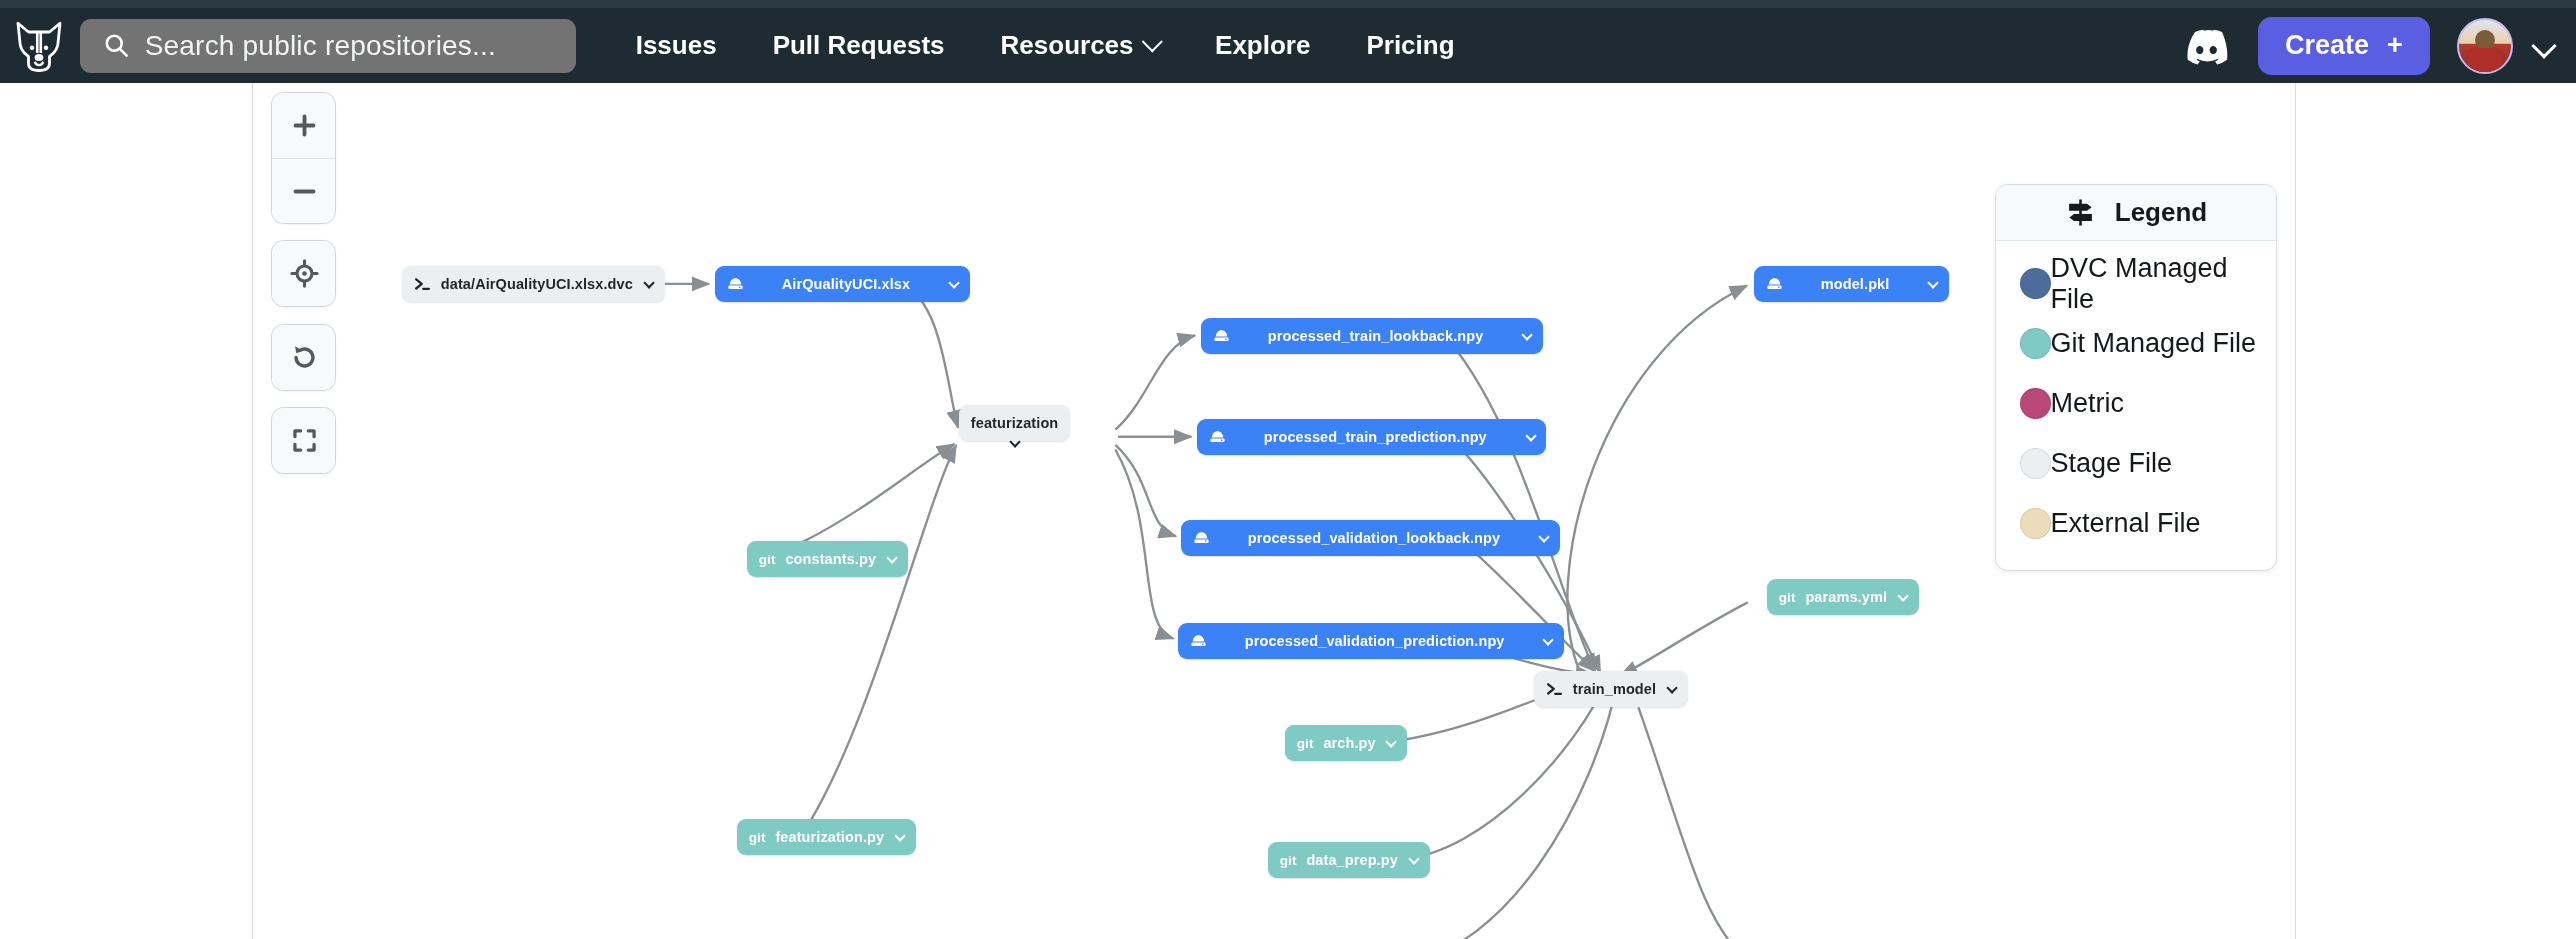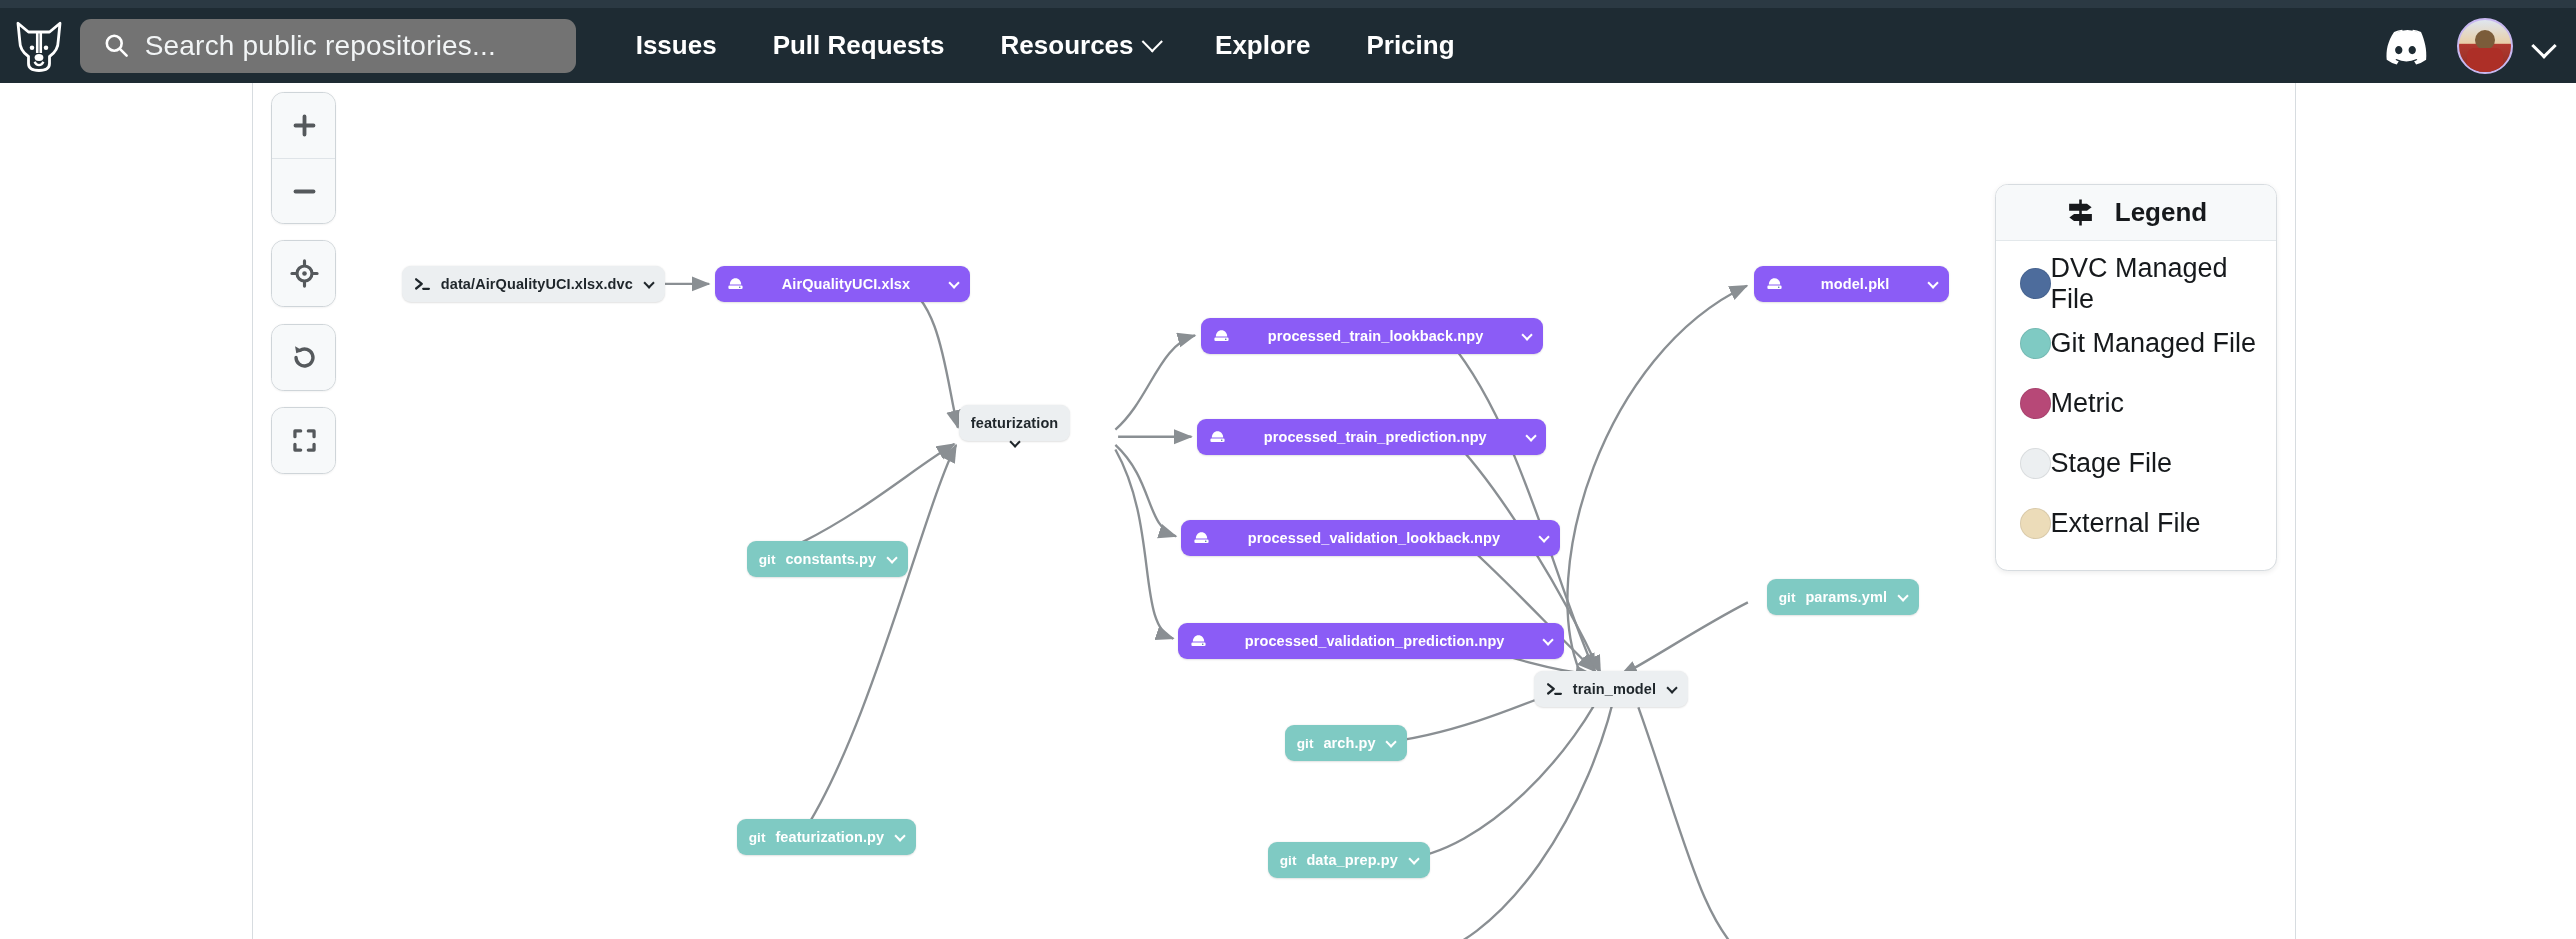--- a/index.html
+++ b/index.html
@@ -115,21 +115,21 @@
   .node .nlabel { font-size: 14.5px; font-weight: bold; letter-spacing: 0.1px; }
   .node .ncaret {
     width: 8.1px; height: 8.1px; margin-left: 1.8px; margin-top: -2.7px;
     border-right: 2.4px solid currentColor; border-bottom: 2.4px solid currentColor;
     transform: rotate(45deg); flex: 0 0 auto;
   }
   .node .gitbadge { font-size: 13.6px; font-weight: bold; font-style: normal; }
 
   
   .n-stage    { background: #eceff1; color: #1f262b; }
-  .n-dvc      { background: #8b5cf6; color: #ffffff; gap: 38px; }
+  .n-dvc      { background: #3b82f6; color: #ffffff; gap: 38px; }
   .n-git      { background: #7fcac3; color: #ffffff; margin-left: 16px; }
 
   
   #legend {
     position: absolute; left: 1995px; top: 101px; width: 282px;
     background: #ffffff; border: 0.9px solid #d7dce0; border-radius: 12.7px;
     box-shadow: 0 1.8px 5.4px rgba(0,0,0,.07); overflow: hidden;
   }
   #legend-header {
     height: 56px; background: #f7f9fa; border-bottom: 0.9px solid #e3e8eb;
@@ -185,20 +185,24 @@
     </a>
     <a class="nav-link">
       <span>Pricing</span>
     </a>
 
     <div id="header-right">
       <svg width="49" height="38" viewBox="0 0 24 18">
         <path d="M19.6 2.1A16 16 0 0 0 15.6 1l-.2.4a14 14 0 0 1 3.3 1.1 13 13 0 0 0-11.4 0A14 14 0 0 1 10.6 1.4L10.4 1a16 16 0 0 0-4 1.1C3.2 6.8 2.4 11.3 2.8 15.7a16 16 0 0 0 4.9 2.4l1-1.6a10 10 0 0 1-1.6-.8l.4-.3a11.6 11.6 0 0 0 9.9 0l.4.3c-.5.3-1 .6-1.6.8l1 1.6a16 16 0 0 0 4.9-2.4c.5-5.1-.8-9.6-2.5-13.6ZM8.7 13c-1 0-1.8-.9-1.8-2s.8-2 1.8-2 1.8.9 1.8 2-.8 2-1.8 2Zm6.6 0c-1 0-1.8-.9-1.8-2s.8-2 1.8-2 1.8.9 1.8 2-.8 2-1.8 2Z" fill="#ffffff"></path>
       </svg>
 
+      <button id="create-btn">
+        <span>Create</span>
+        <span>+</span>
+      </button>
 
       <div id="avatar">
         <div class="head"></div>
         <div class="body"></div>
       </div>
       <i id="avatar-caret"></i>
     </div>
   </div>
 
   <div id="canvas">

